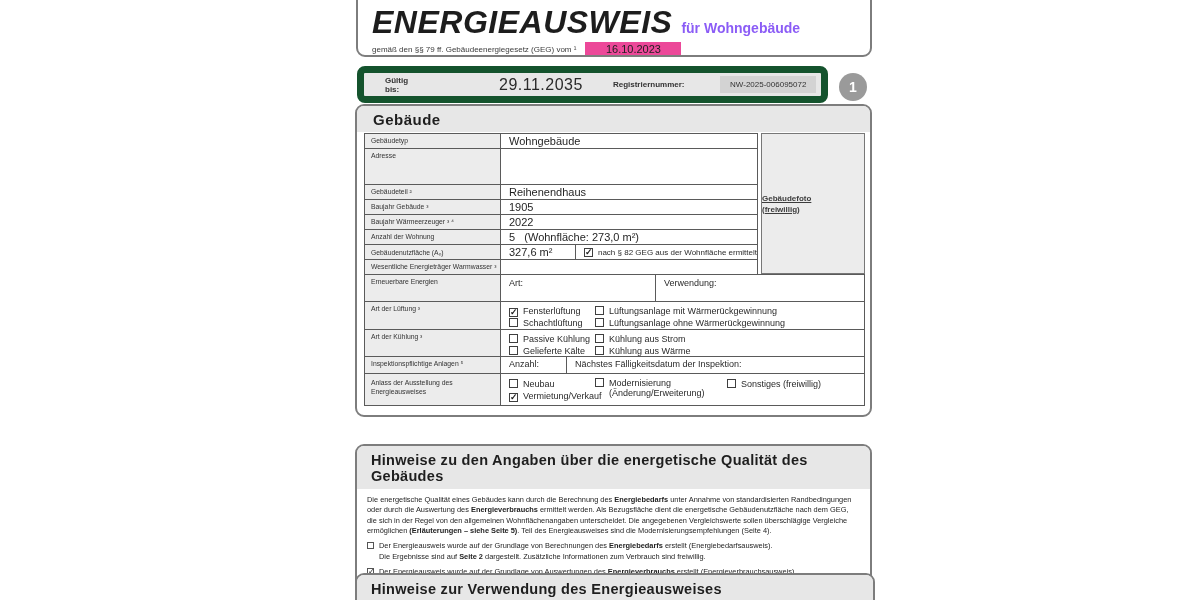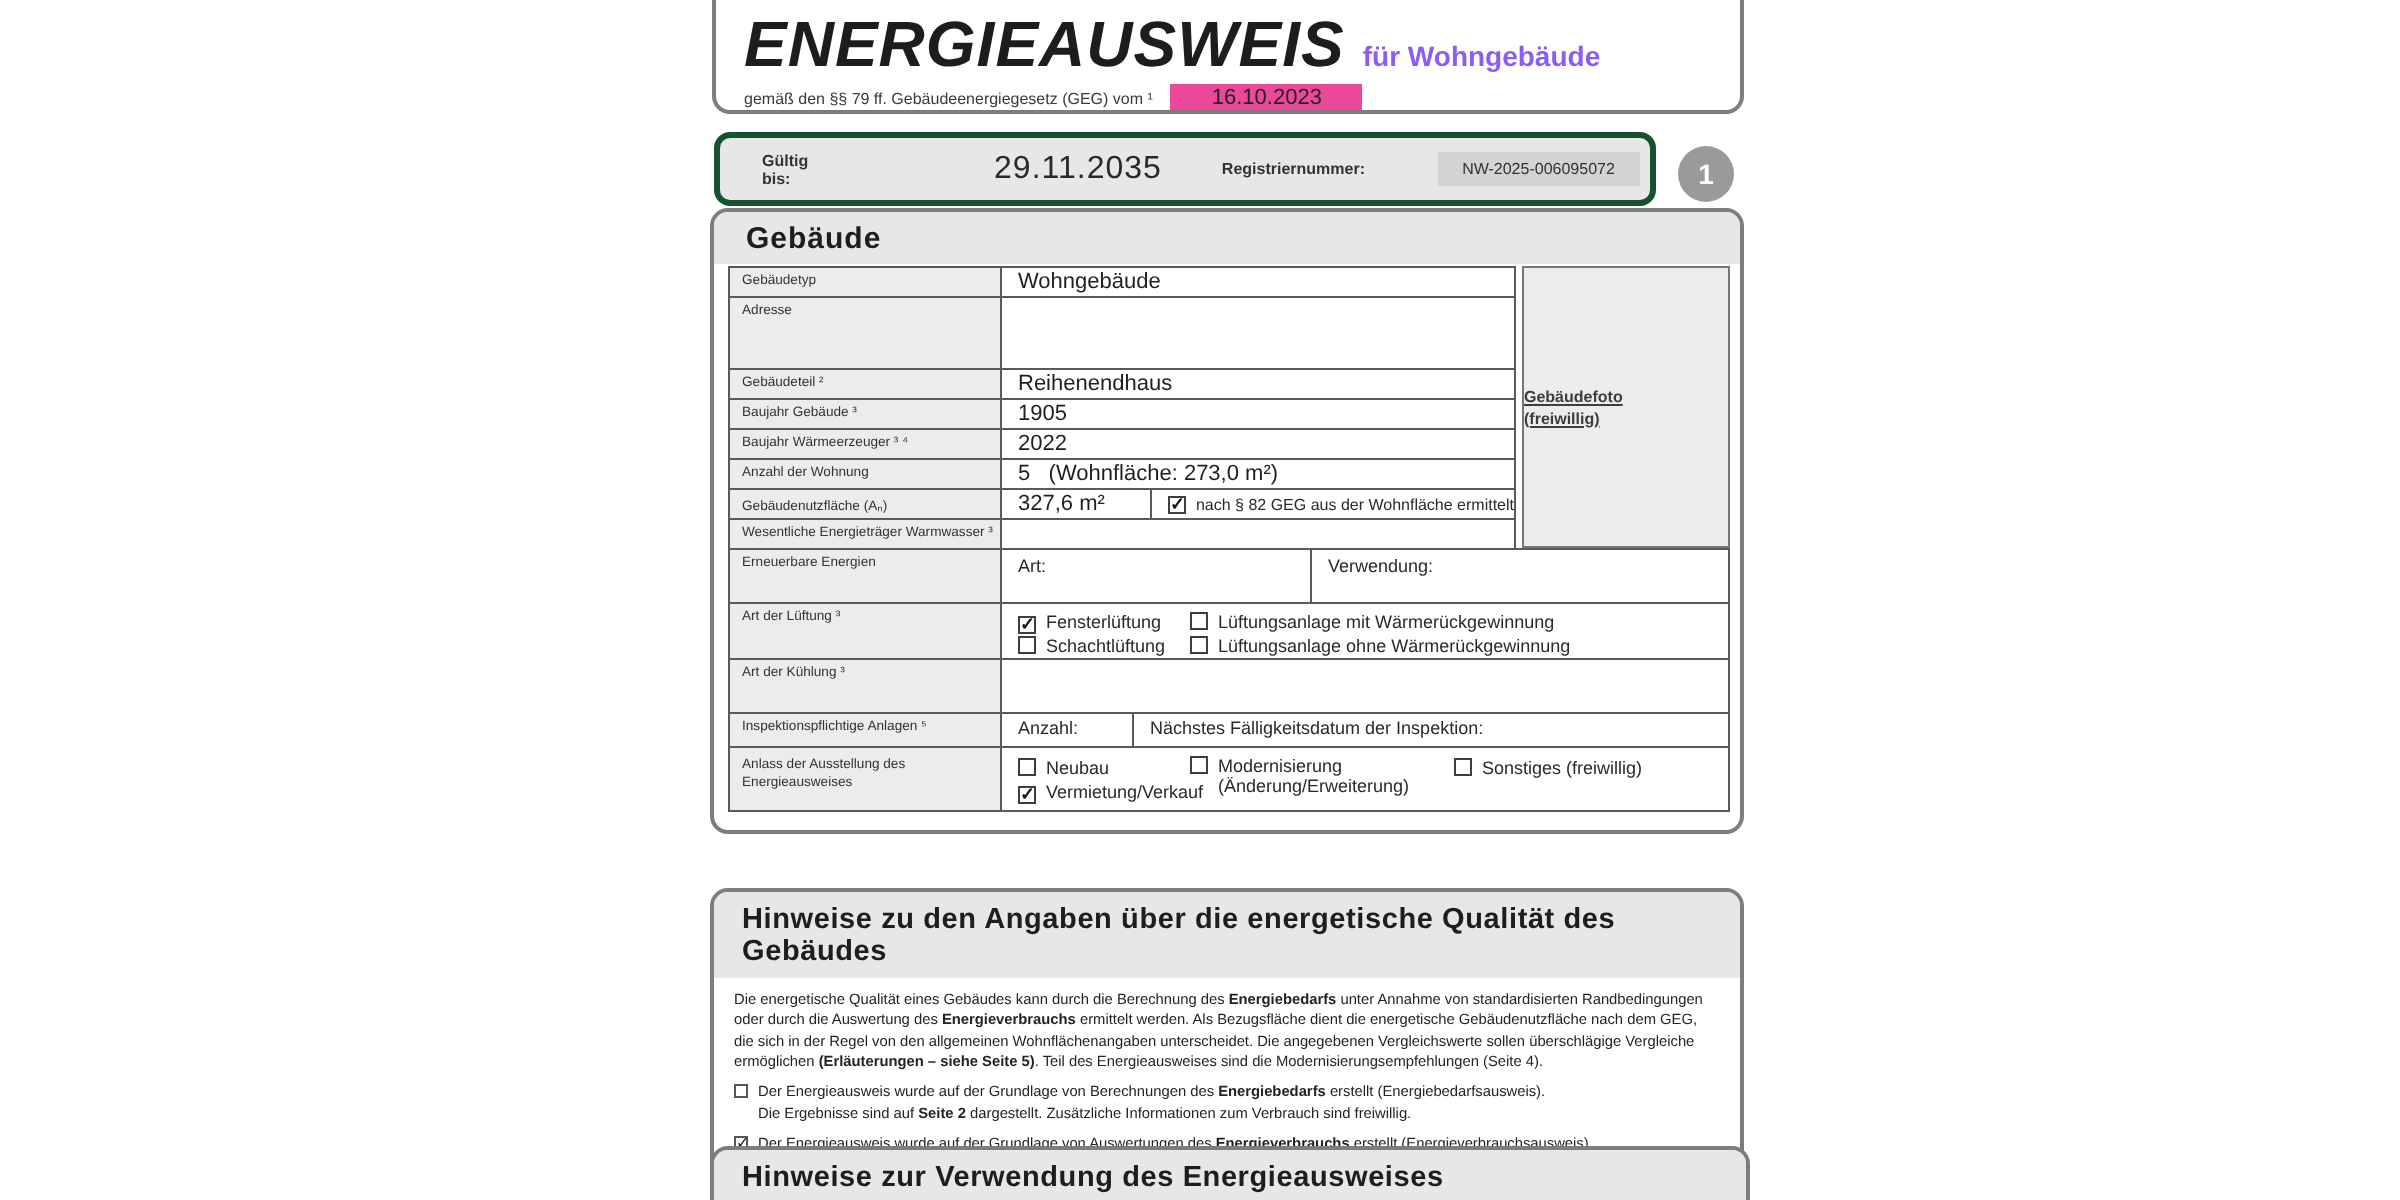--- a/index.html
+++ b/index.html
@@ -13,21 +13,21 @@
   
   .header-box { left:1px; top:-12px; width:516px; height:69px; padding-left:14px; overflow:hidden; }
   .title-row { display:flex; align-items:baseline; margin-top:14px; }
   .main-title { font-size:32px; font-weight:bold; font-style:italic; letter-spacing:0.5px; color:#1d1d1d; }
   .main-sub { font-size:14px; font-weight:bold; margin-left:9px; color:#8b5cf6; }
   .law-row { display:flex; align-items:center; font-size:8px; color:#3a3a3a; margin-top:1px; }
   .date-badge { background:#ec4899; color:#222; font-size:11px; width:96px; text-align:center; padding:1px 0; margin-left:9px; }
 
   
   .valid-bar { position:absolute; left:2px; top:66px; width:471px; height:37px; box-sizing:border-box;
-    background:#e7e7e7; border:3px solid #14532d; border-radius:8px; display:flex; align-items:center;gap:30px; }
+    background:#e7e7e7; border:7px solid #14532d; border-radius:8px; display:flex; align-items:center;gap:30px; }
   .valid-label { font-size:8px; font-weight:bold; margin-left:21px; color:#333; }
   .valid-date { font-size:16px; margin-left:52px; letter-spacing:0.5px; color:#2a2a2a; }
   .reg-label { font-size:8px; font-weight:bold; margin-left:auto; color:#333; }
   .reg-badge { background:#d3d3d3; font-size:8px; width:118px; text-align:center; padding:4px 0; margin-left:6px; margin-right:5px; color:#333; }
   .page-circle { position:absolute; left:484px; top:73px; width:28px; height:28px; border-radius:50%;
     background:#9a9a9a; color:#fff; font-size:14px; font-weight:bold; display:flex; align-items:center; justify-content:center; }
 
   
   .gebaeude-box { left:0; top:104px; width:517px; height:313px; overflow:hidden; }
   .strip { background:#e7e7e7; font-weight:bold; color:#1e1e1e; }
@@ -176,20 +176,30 @@
               <div class="opt"><span class="cb"></span><span>Schachtlüftung</span></div>
             </div>
             <div class="opt-col2">
               <div class="opt"><span class="cb"></span><span>Lüftungsanlage mit Wärmerückgewinnung</span></div>
               <div class="opt"><span class="cb"></span><span>Lüftungsanlage ohne Wärmerückgewinnung</span></div>
             </div>
           </div>
         </div>
         <div class="row h27">
           <div class="lc">Art der Kühlung ³</div>
+          <div class="opt-area">
+            <div class="opt-col1">
+              <div class="opt"><span class="cb"></span><span>Passive Kühlung</span></div>
+              <div class="opt"><span class="cb"></span><span>Gelieferte Kälte</span></div>
+            </div>
+            <div class="opt-col2">
+              <div class="opt"><span class="cb"></span><span>Kühlung aus Strom</span></div>
+              <div class="opt"><span class="cb"></span><span>Kühlung aus Wärme</span></div>
+            </div>
+          </div>
         </div>
         <div class="row h17">
           <div class="lc">Inspektionspflichtige Anlagen ⁵</div>
           <div class="sub-cell anz-cell">Anzahl:</div>
           <div class="sub-cell fael-cell">Nächstes Fälligkeitsdatum der Inspektion:</div>
         </div>
         <div class="row h31">
           <div class="lc lc-2line">
             <div>Anlass der Ausstellung des</div>
             <div>Energieausweises</div>

